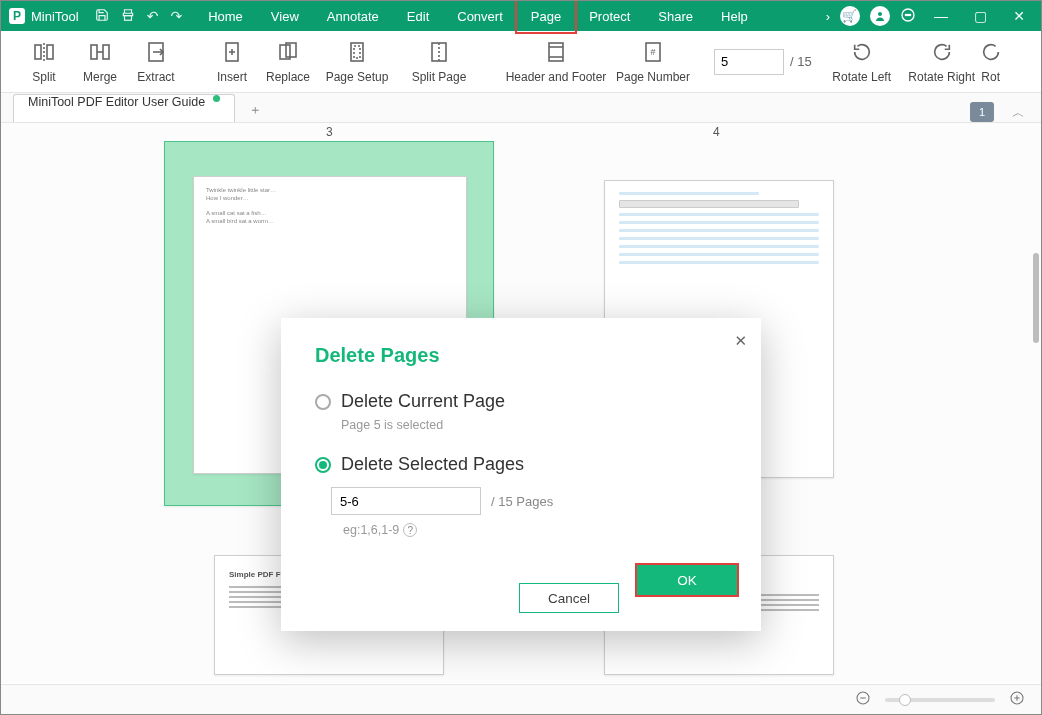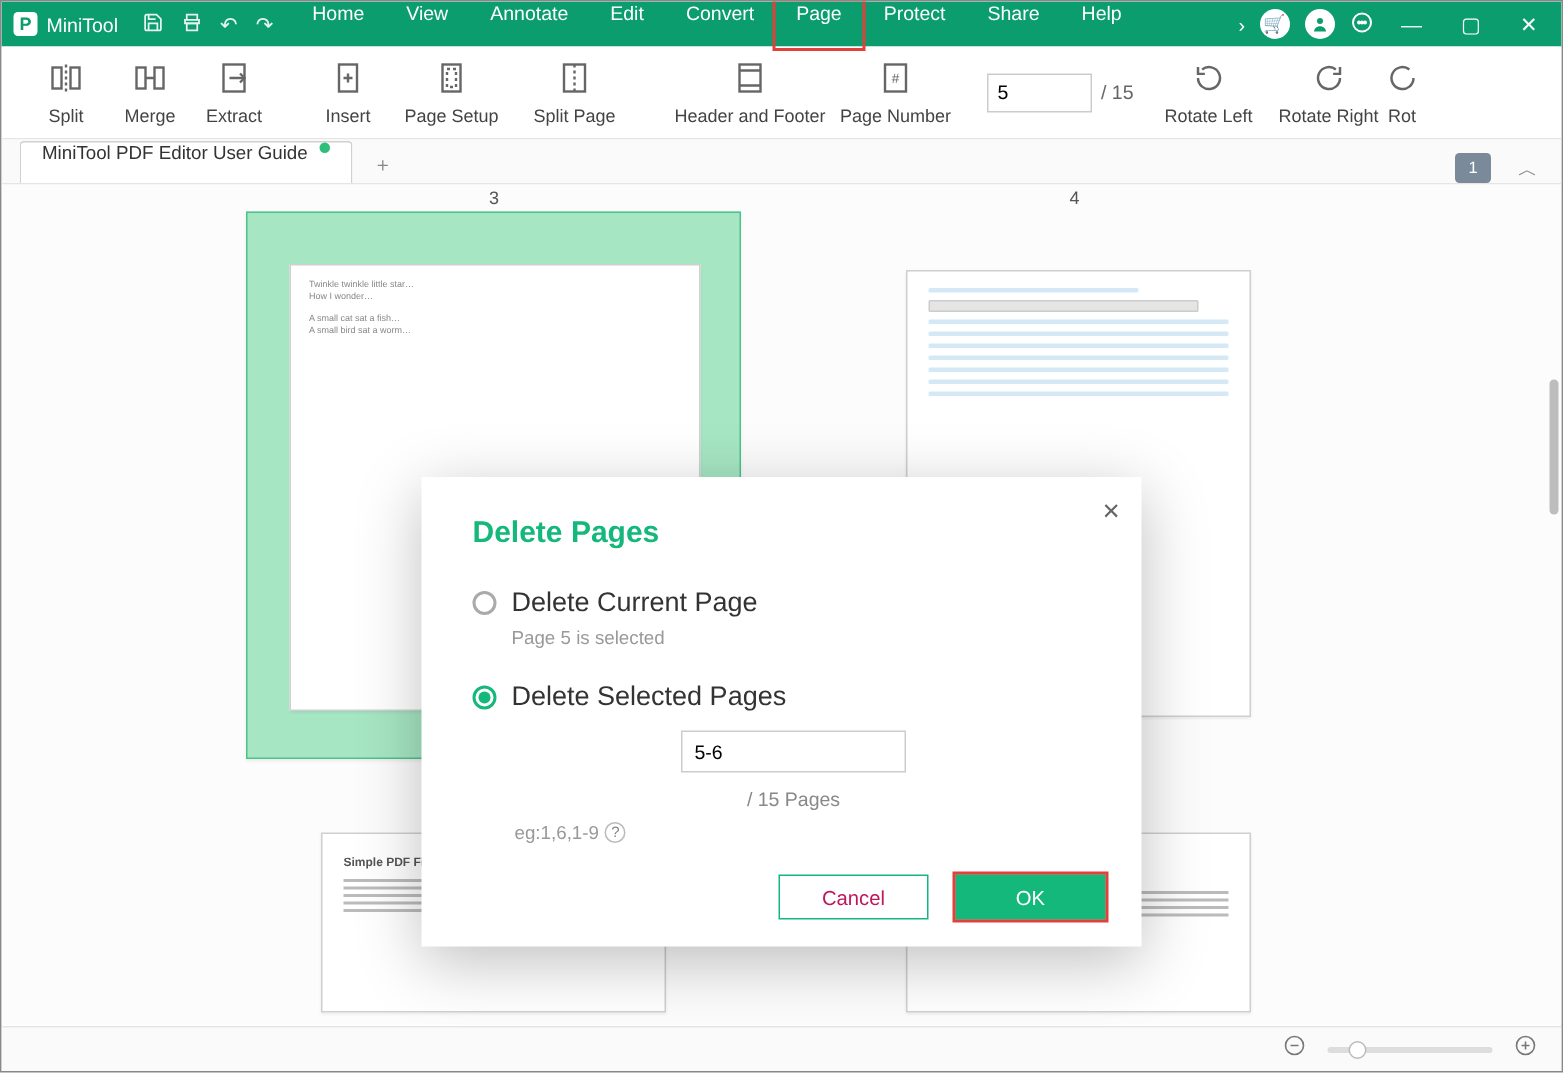--- a/index.html
+++ b/index.html
@@ -39,21 +39,21 @@
     color: #0b9d6d;
     font-weight: bold;
     font-size: 12px;
   }
   .titlebar .qat { display: flex; gap: 12px; margin-right: 12px; }
   .titlebar .qat span { opacity: .9; cursor: pointer; font-size: 14px; }
   .titlebar .menu { display: flex; gap: 0; }
   .titlebar .menu .mi {
     padding: 0 14px;
     height: 30px;
-    display: flex; align-items: flex-start;
+    display: flex; align-items: center;
     cursor: pointer;
   }
   .titlebar .menu .mi.highlighted {
     position: relative;
   }
   .titlebar .menu .mi.highlighted::after {
     content: "";
     position: absolute;
     left: -2px; right: -2px; top: -2px; bottom: -3px;
     border: 2px solid #e2403b;
@@ -209,37 +209,37 @@
     font-size: 18px; color: #333;
   }
   .overlay-dialog .radio {
     width: 16px; height: 16px; border: 2px solid #aaa; border-radius: 50%;
     display:inline-flex; align-items:center; justify-content:center;
   }
   .overlay-dialog .radio.on { border-color: #15b87b; }
   .overlay-dialog .radio.on .dot { width: 8px; height: 8px; background:#15b87b; border-radius:50%; }
   .overlay-dialog .hint { font-size: 12.5px; color: #999; margin: 6px 0 22px 26px; }
   .overlay-dialog .rangebox {
-    display: flex; align-items: center; gap: 10px; margin: 12px 0 6px 16px; flex-direction: column;
+    display: flex; align-items: center; gap: 10px; margin: 12px 0 6px 16px;
   }
   .overlay-dialog .rangebox input {
     width: 150px; height: 28px; border: 1px solid #ccc; padding: 0 8px; font-size: 13px;
   }
   .overlay-dialog .total { color: #888; font-size: 13px; }
   .overlay-dialog .eg { font-size: 12.5px; color:#999; margin: 8px 0 0 28px; display:flex; align-items:center; gap:4px;}
   .overlay-dialog .eg .q { width:14px; height:14px; border:1px solid #bbb; border-radius:50%; display:inline-flex; align-items:center; justify-content:center; font-size:10px; color:#888;}
   .overlay-dialog .btns {
     position: absolute; right: 24px; bottom: 18px; display:flex; gap:18px;
   }
   .overlay-dialog .btn {
     width: 100px; height: 30px; border:1px solid #15b87b;
     display:flex; align-items:center; justify-content:center;
     font-size: 13.5px; cursor:pointer;
   }
-  .overlay-dialog .btn.cancel { background:#fff; color:#be185d; }
+  .overlay-dialog .btn.cancel { background:#fff; color:#404040;margin-top:18px; }
   .overlay-dialog .btn.ok { background:#15b87b; color:#fff; position:relative;justify-content:center; }
   .overlay-dialog .btn.ok::after {
     content:""; position:absolute; left:-3px; right:-3px; top:-3px; bottom:-3px;
     border:2px solid #e2403b; pointer-events:none;
   }
 
   
   .statusbar {
     position: absolute; left:0; right:0; bottom:0; height:30px;
     background:#fafafa; border-top:1px solid #e5e5e5;
@@ -362,20 +362,29 @@
   </div>
   <div style="width:20px"></div>
   <div class="rbtn">
     <span class="ic">
         <svg width="24" height="24" viewBox="0 0 24 24" fill="none" stroke="#666" stroke-width="1.6">
           <rect x="6" y="3" width="12" height="18"></rect>
           <path d="M12 9v6M9 12h6"></path>
         </svg>
       </span>
     <span>Insert</span>
+  </div>
+  <div class="rbtn">
+    <span class="ic">
+        <svg width="24" height="24" viewBox="0 0 24 24" fill="none" stroke="#666" stroke-width="1.6">
+          <rect x="4" y="5" width="10" height="14"></rect>
+          <rect x="10" y="3" width="10" height="14"></rect>
+        </svg>
+      </span>
+    <span>Replace</span>
   </div>
   <div class="rbtn wide">
     <span class="ic">
         <svg width="24" height="24" viewBox="0 0 24 24" fill="none" stroke="#666" stroke-width="1.6">
           <rect x="6" y="3" width="12" height="18"></rect>
           <rect x="9" y="6" width="6" height="12" stroke-dasharray="2 2"></rect>
         </svg>
       </span>
     <span>Page Setup</span>
   </div>

